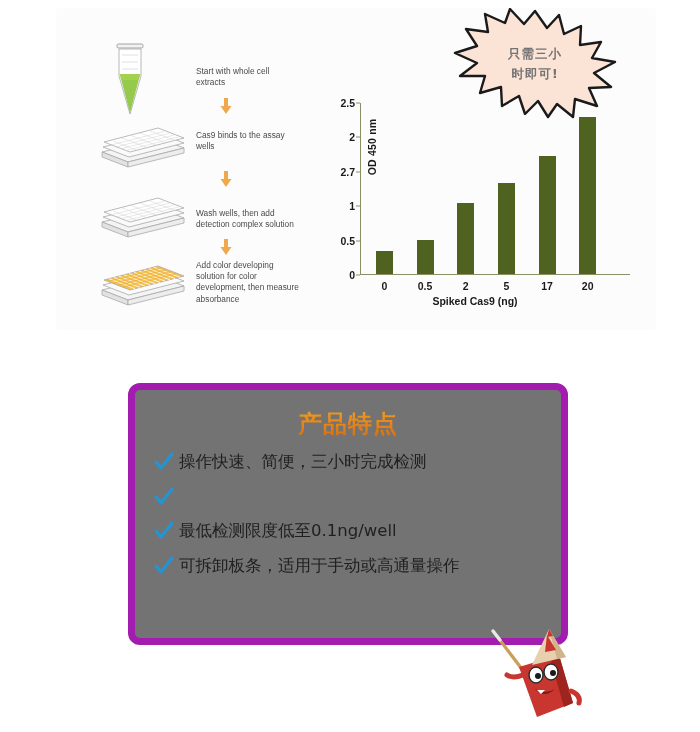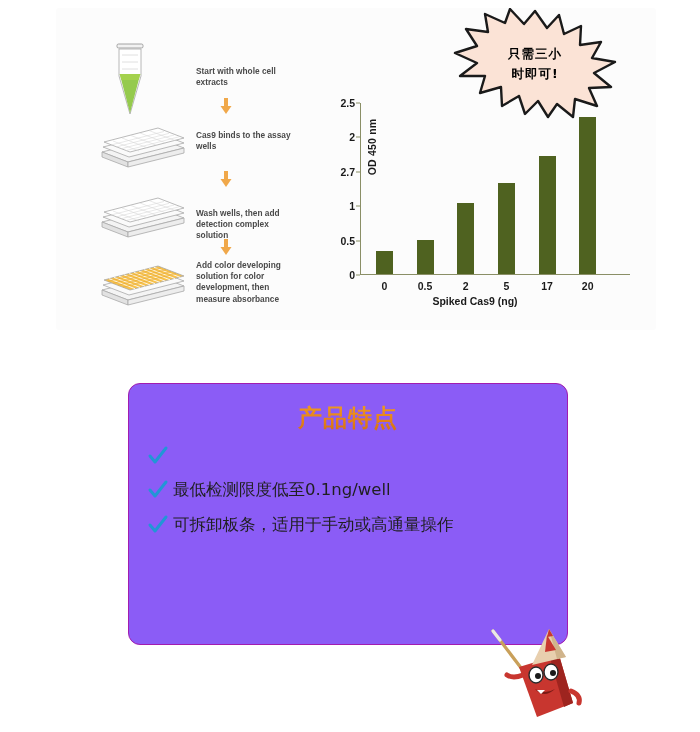--- a/index.html
+++ b/index.html
@@ -14,21 +14,21 @@
     position:absolute;left:0;top:0;width:700px;height:336px;
     background:#ffffff;
   }
   #top-panel-bg{
     position:absolute;left:56px;top:8px;width:600px;height:322px;
     background:#fcfcfc;border-radius:3px;
   }
 
   
   #workflow{
-    position:absolute;left:100px;top:42px;width:200px;height:260px;font-weight:bold;
+    position:absolute;left:100px;top:42px;width:200px;height:260px;
   }
   .wf-step{position:absolute;}
   .wf-art{position:absolute;left:0;width:86px;}
   .wf-text{
     position:absolute;left:96px;width:104px;
     font-size:8.3px;line-height:11.2px;color:#4a4a4a;
     font-family:"Liberation Sans",sans-serif;
   }
   .wf-arrow{
     position:absolute;left:118px;width:16px;height:18px;
@@ -89,29 +89,29 @@
   }
 
   
   #starburst{
     position:absolute;left:452px;top:8px;width:166px;height:112px;
   }
   #starburst svg{position:absolute;left:0;top:0;}
   #burst-text{
     position:absolute;left:0;top:0;width:166px;height:112px;
     display:flex;flex-direction:column;align-items:center;justify-content:center;
-    color:#000000;font-size:12.5px;line-height:20px;font-weight:bold;
+    color:#737373;font-size:12.5px;line-height:20px;font-weight:bold;
     font-family:"DejaVu Sans",sans-serif;letter-spacing:1px;
     text-align:center;
   }
 
   
   #features{
     position:absolute;left:128px;top:383px;width:440px;height:262px;
-    background:#8b5cf6;border:1px solid #a21caf;border-radius:12px;
+    background:#737373;border:7px solid #a21caf;border-radius:12px;
     box-sizing:border-box;
   }
   #features-title{
     position:absolute;left:0;right:0;top:18px;text-align:center;
     font-size:24px;font-weight:bold;letter-spacing:1px;
     font-family:"DejaVu Sans",sans-serif;
     color:#e8841a;
     background:linear-gradient(180deg,#f0a020 0%,#e8841a 50%,#cf6c12 100%);
     -webkit-background-clip:text;background-clip:text;
     -webkit-text-fill-color:transparent;
@@ -322,20 +322,26 @@
   </div>
 </div>
 
 <div id="features">
   <div id="features-title">产品特点</div>
   <div id="feature-list">
       <div class="feature-row">
         <span class="check"><svg width="22" height="22" viewBox="0 0 22 22">
             <path d="M3 11 L8 17 L19 3" stroke="#2196d6" stroke-width="3" fill="none" stroke-linecap="round" stroke-linejoin="round"></path>
           </svg></span>
+        <span class="feature-text">操作快速、简便，三小时完成检测</span>
+      </div>
+      <div class="feature-row">
+        <span class="check"><svg width="22" height="22" viewBox="0 0 22 22">
+            <path d="M3 11 L8 17 L19 3" stroke="#2196d6" stroke-width="3" fill="none" stroke-linecap="round" stroke-linejoin="round"></path>
+          </svg></span>
       </div>
       <div class="feature-row">
         <span class="check"><svg width="22" height="22" viewBox="0 0 22 22">
             <path d="M3 11 L8 17 L19 3" stroke="#2196d6" stroke-width="3" fill="none" stroke-linecap="round" stroke-linejoin="round"></path>
           </svg></span>
         <span class="feature-text">最低检测限度低至0.1ng/well</span>
       </div>
       <div class="feature-row">
         <span class="check"><svg width="22" height="22" viewBox="0 0 22 22">
             <path d="M3 11 L8 17 L19 3" stroke="#2196d6" stroke-width="3" fill="none" stroke-linecap="round" stroke-linejoin="round"></path>

